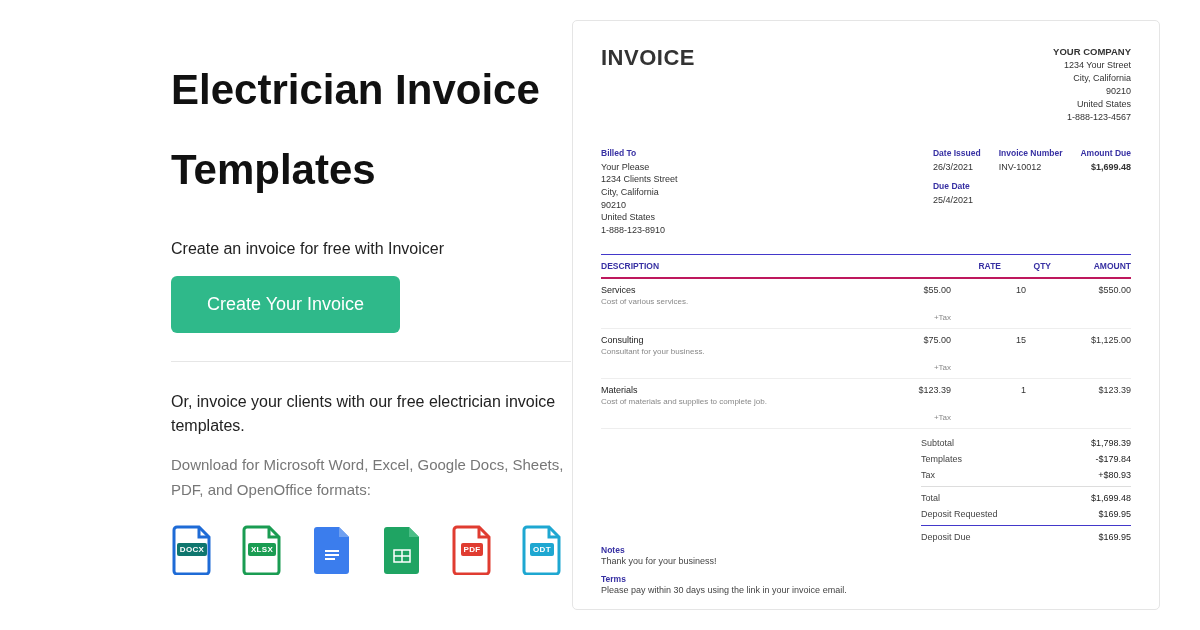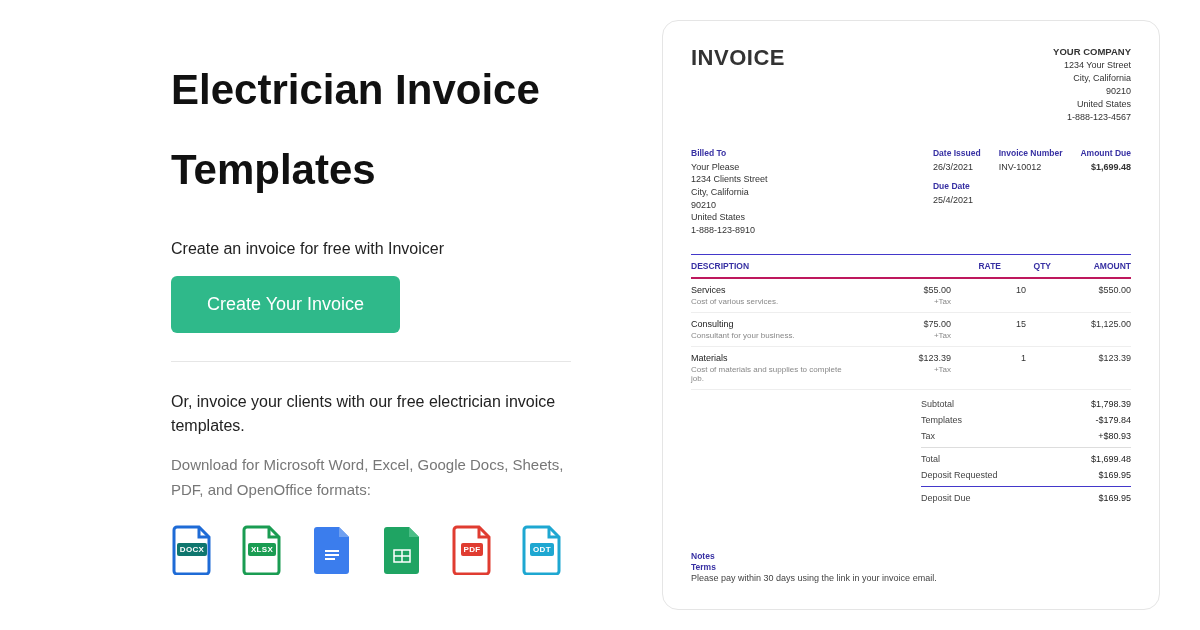--- a/index.html
+++ b/index.html
@@ -94,26 +94,26 @@
     margin-bottom: 2px;
   }
 
   
   .right {
     flex: 1;
     display: flex;
     justify-content: flex-end;
   }
   .invoice {
-    width: 498px;
+    width: 588px;
     height: 590px;
     padding: 24px 28px 18px;
     background: #fff;
     border: 1px solid #e5e5e5;
-    border-radius: 16px;
+    border-radius: 5px;
     font-size: 9px;
     color: #333;
     display: flex;
     flex-direction: column;
   }
   .inv-top {
     display: flex;
     justify-content: space-between;
     margin-bottom: 24px;
   }
@@ -159,21 +159,21 @@
   .row {
     display: flex;
     padding: 6px 0;
     border-bottom: 1px solid #eee;
     gap: 25px;
   }
   .row .c-desc { font-size: 9px; }
   .row .item-name { color: #222; }
   .row .item-note { color: #888; font-size: 8px; margin-top: 2px; }
   .row .c-rate, .row .c-qty, .row .c-amt { font-size: 9px; color: #333; }
-  .row .tax-note { font-size: 8px; color: #888; margin-top: 2px; }
+  .row .tax-note { font-size: 8px; color: #888; margin-top: 18px; }
   .totals {
     margin-top: 6px;
     align-self: flex-end;
     width: 210px;
   }
   .trow { display: flex; justify-content: space-between; padding: 3px 0; font-size: 9px; }
   .trow .tl { color: #444; }
   .trow .tv { color: #222; }
   .t-sep { border-top: 1px solid #ddd; margin: 3px 0; }
   .t-sep.bold { border-top: 1.5px solid #4338ca; }
@@ -363,18 +363,19 @@
         </div>
       <div class="t-sep bold"></div>
       <div class="trow bold">
           <span class="tl">Deposit Due</span>
           <span class="tv">$169.95</span>
         </div>
     </div>
 
     <div class="notes">
       <div class="note-h">Notes</div>
+      <div class="note-t">Thank you for your business!</div>
       <div class="note-h">Terms</div>
       <div class="note-t">Please pay within 30 days using the link in your invoice email.</div>
     </div>
 
   </div>
 </div>
 
 </body></html>

